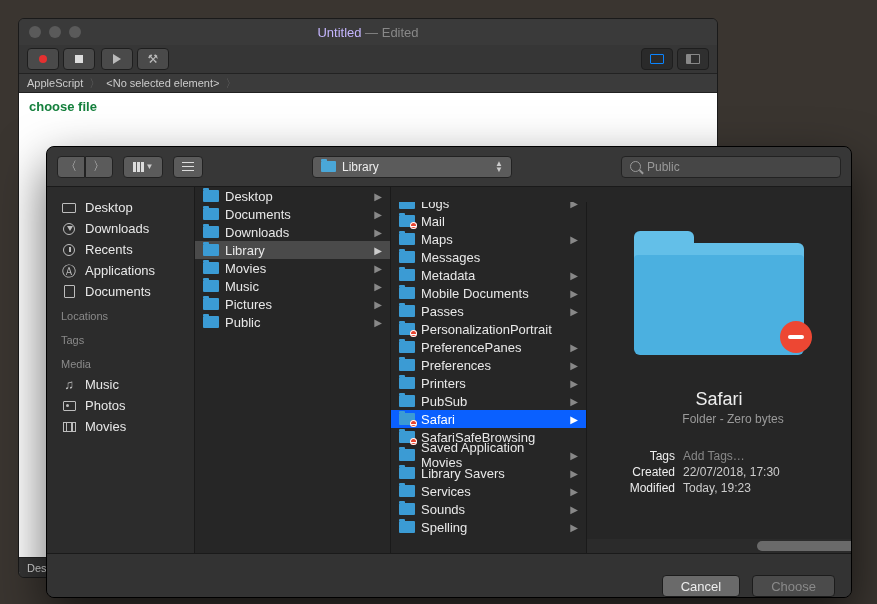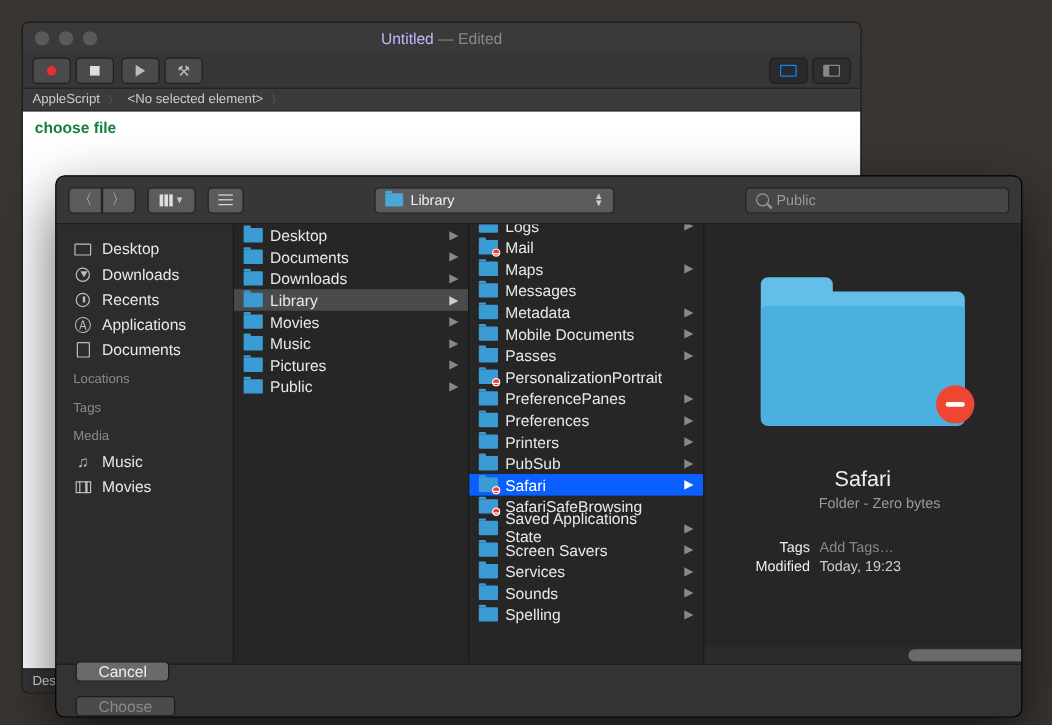--- a/index.html
+++ b/index.html
@@ -72,21 +72,21 @@
   .ic-photo{width:13px;height:10px;border:1.5px solid #bdbdbd;border-radius:1px;position:relative;}
   .ic-photo::after{content:"";position:absolute;left:2px;top:2px;width:3px;height:3px;border-radius:50%;background:#bdbdbd;}
   .ic-movie{width:13px;height:10px;border:1.5px solid #bdbdbd;position:relative;}
   .ic-movie::before,.ic-movie::after{content:"";position:absolute;width:1.5px;height:10px;background:#bdbdbd;top:-1px;}
   .ic-movie::before{left:2px;} .ic-movie::after{right:2px;}
 
   
   .columns{flex:1;display:flex;min-width:0;background:#262626;}
   .col{position:relative;border-right:1px solid #1a1a1a;overflow:hidden;font-size:13px;color:#e8e8e8;}
   .col1{width:196px;}
-  .col2{width:196px;}
+  .col2{width:196px;margin-top:15px;}
   .col-scroll{position:absolute;inset:0;overflow:hidden;}
   .col-item{display:flex;align-items:center;gap:6px;padding:1px 8px;height:18px;cursor:default;}
   .col-item.sel{background:#4a4a4a;}
   .col-item.sel.focus{background:#0a60ff;color:#fff;}
   .col-item .chev{margin-left:auto;font-size:10px;color:#888;}
   .col-item.sel .chev{color:#ccc;}
   .col-item.sel.focus .chev{color:#fff;}
   .folder-blue{width:16px;height:12px;background:#3b9bd4;border-radius:1px;position:relative;flex-shrink:0;}
   .folder-blue::before{content:"";position:absolute;top:-2px;left:0;width:6px;height:2px;background:#3b9bd4;border-radius:1px 1px 0 0;}
   .folder-blue.restricted::after{content:"";position:absolute;right:-2px;bottom:-2px;width:7px;height:7px;border-radius:50%;background:#e8432e;box-shadow:inset 0 0 0 1px #fff;}
@@ -104,21 +104,21 @@
   .pv-title{margin-top:28px;color:#eee;font-size:18px;}
   .pv-sub{color:#9a9a9a;font-size:12px;margin-top:2px;margin-left:28px;}
   .pv-meta{margin-top:22px;width:100%;font-size:12px;}
   .pv-row{display:flex;gap:8px;padding:1px 0;}
   .pv-key{width:72px;text-align:right;color:#eee;}
   .pv-val{color:#ccc;}
   .pv-val.muted{color:#888;}
   .hscroll{position:absolute;left:0;right:0;bottom:0;height:14px;background:#2b2b2b;}
   .hs-thumb{position:absolute;left:170px;top:2px;height:10px;width:280px;background:#6a6a6a;border-radius:5px;}
 
-  .dlg-footer{height:44px;border-top:1px solid #1a1a1a;background:#333;display:flex;align-items:flex-start;justify-content:flex-end;padding:0 16px;gap:12px;flex-direction:column;}
+  .dlg-footer{height:44px;border-top:1px solid #1a1a1a;background:#333;display:flex;align-items:flex-end;justify-content:flex-end;padding:0 16px;gap:12px;}
   .btn{height:22px;padding:0 18px;border-radius:4px;border:1px solid #1c1c1c;font-size:13px;display:flex;align-items:center;}
   .btn-default{background:#6a6a6a;color:#eee;}
   .btn-disabled{background:#4b4b4b;color:#8a8a8a;}
 </style>
 </head>
 <body>
 
 <div class="editor-window">
   <div class="titlebar">
     <div class="traffic">
@@ -236,20 +236,26 @@
       <div class="sb-header">Tags</div>
       <div class="sb-header">Media</div>
       <div class="sb-item">
           <span class="sb-ic">
             <span class="ic-music">♫</span>
           </span>
           <span>Music</span>
         </div>
       <div class="sb-item">
           <span class="sb-ic">
+            <span class="ic-photo"></span>
+          </span>
+          <span>Photos</span>
+        </div>
+      <div class="sb-item">
+          <span class="sb-ic">
             <span class="ic-movie"></span>
           </span>
           <span>Movies</span>
         </div>
     </div>
 
     <div class="columns">
       <div class="col col1">
         <div class="col-scroll" id="col1">
             <div class="col-item">
@@ -365,26 +371,26 @@
               <span class="chev">▶</span>
             </div>
             <div class="col-item">
               <span class="folder-blue restricted">
                 <span class="minus"></span>
               </span>
               <span>SafariSafeBrowsing</span>
             </div>
             <div class="col-item">
               <span class="folder-blue"></span>
-              <span>Saved Applications State</span>
-              <span class="chev">▶</span>
-            </div>
-            <div class="col-item">
-              <span class="folder-blue"></span>
-              <span>Screen Savers</span>
+              <span>Saved Application Movies</span>
+              <span class="chev">▶</span>
+            </div>
+            <div class="col-item">
+              <span class="folder-blue"></span>
+              <span>Library Savers</span>
               <span class="chev">▶</span>
             </div>
             <div class="col-item">
               <span class="folder-blue"></span>
               <span>Services</span>
               <span class="chev">▶</span>
             </div>
             <div class="col-item">
               <span class="folder-blue"></span>
               <span>Sounds</span>
@@ -406,20 +412,24 @@
           <div class="bf-badge"></div>
         </div>
         <div class="pv-title">Safari</div>
         <div class="pv-sub">Folder - Zero bytes</div>
         <div class="pv-meta">
           <div class="pv-row">
               <div class="pv-key">Tags</div>
               <div class="pv-val muted">Add Tags…</div>
             </div>
           <div class="pv-row">
+              <div class="pv-key">Created</div>
+              <div class="pv-val">22/07/2018, 17:30</div>
+            </div>
+          <div class="pv-row">
               <div class="pv-key">Modified</div>
               <div class="pv-val">Today, 19:23</div>
             </div>
         </div>
         <div class="hscroll">
             <div class="hs-thumb"></div>
           </div>
       </div>
     </div>
   </div>

